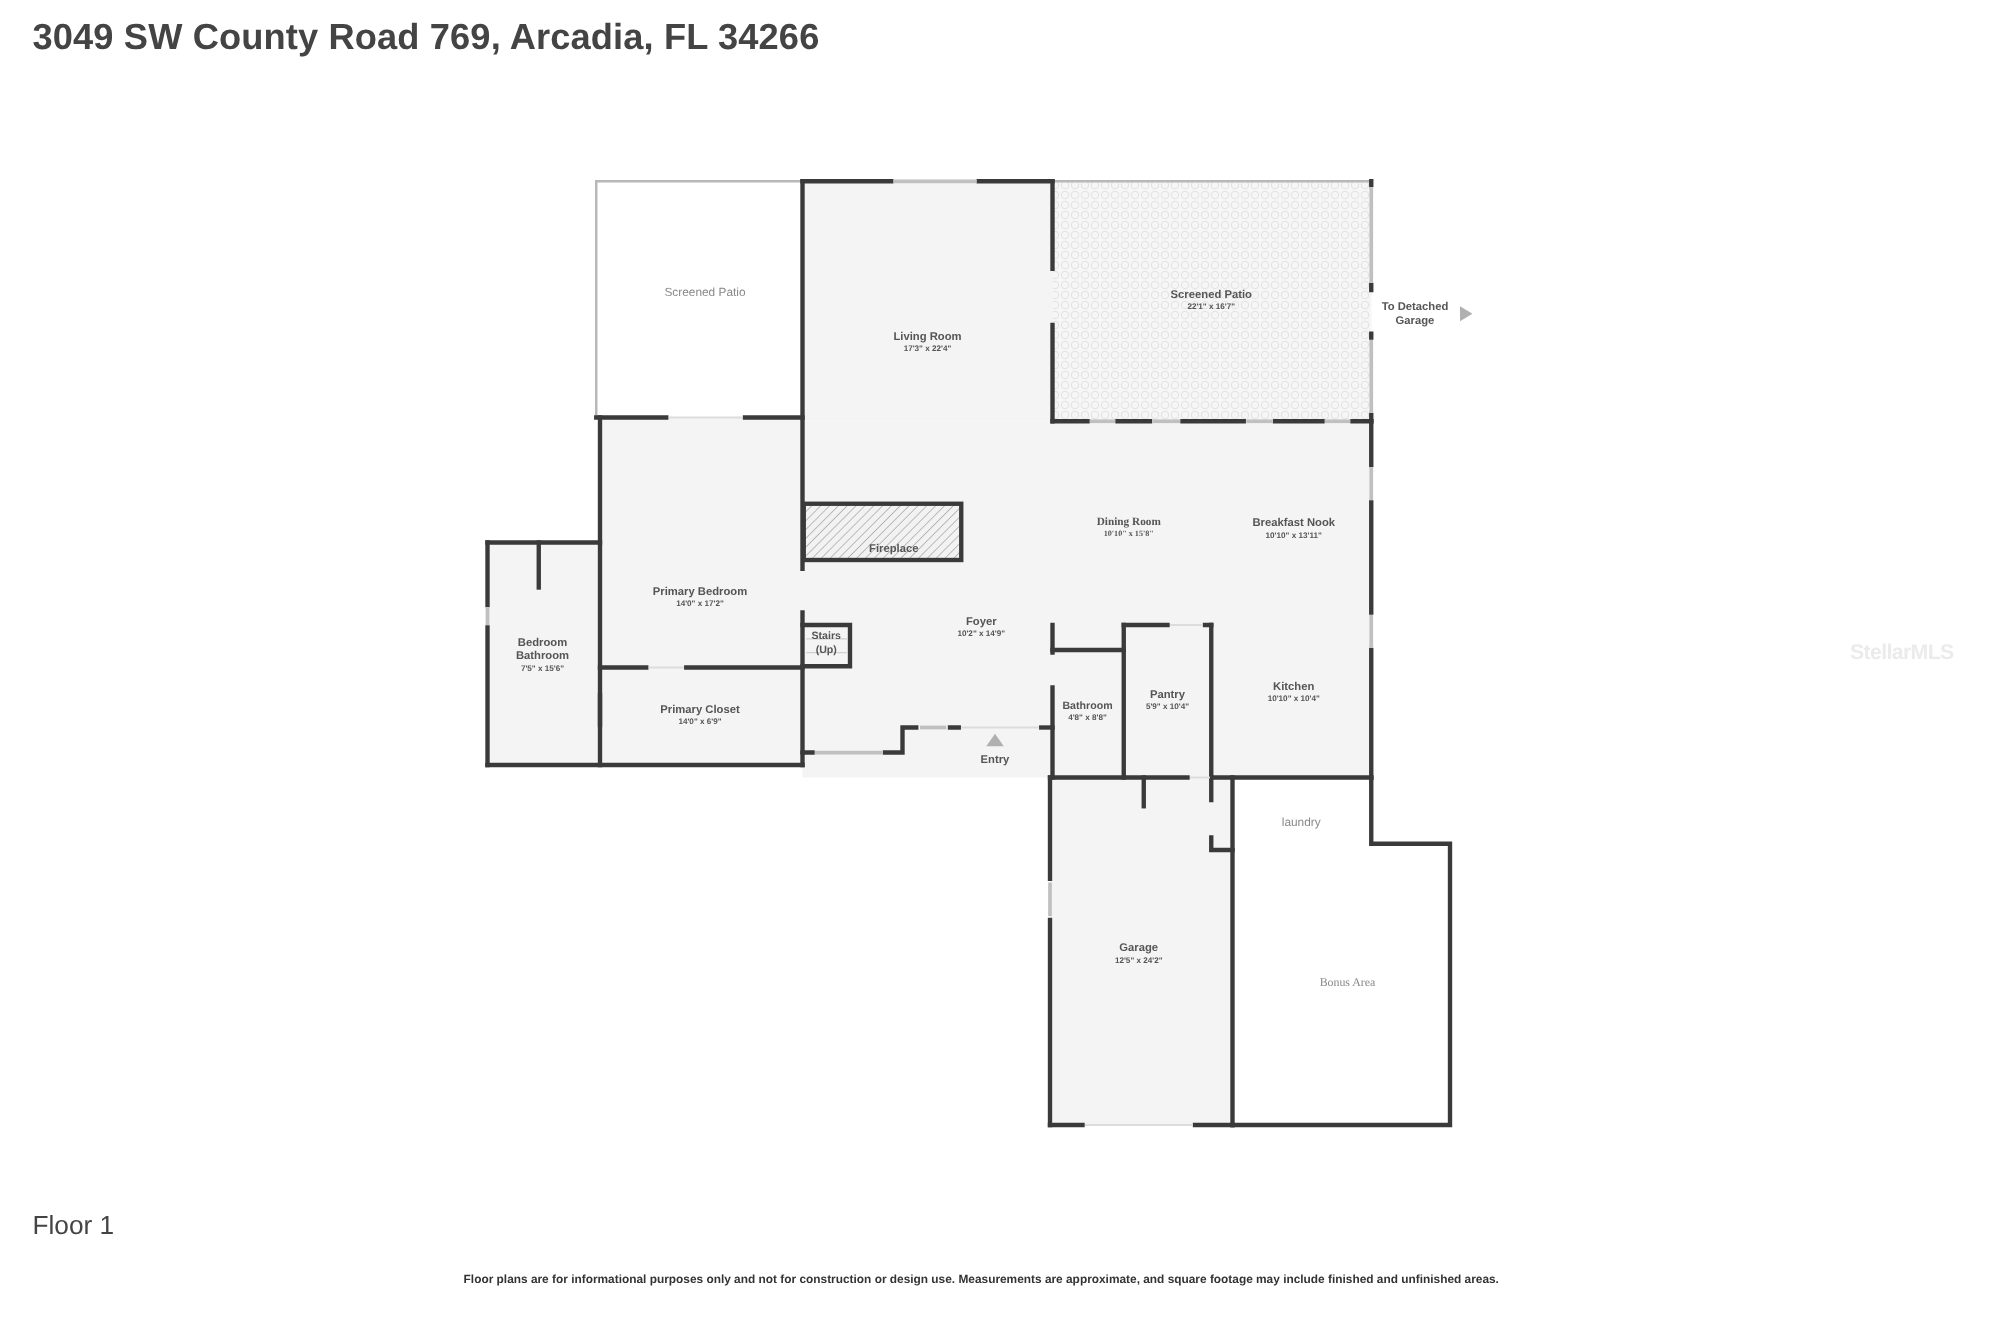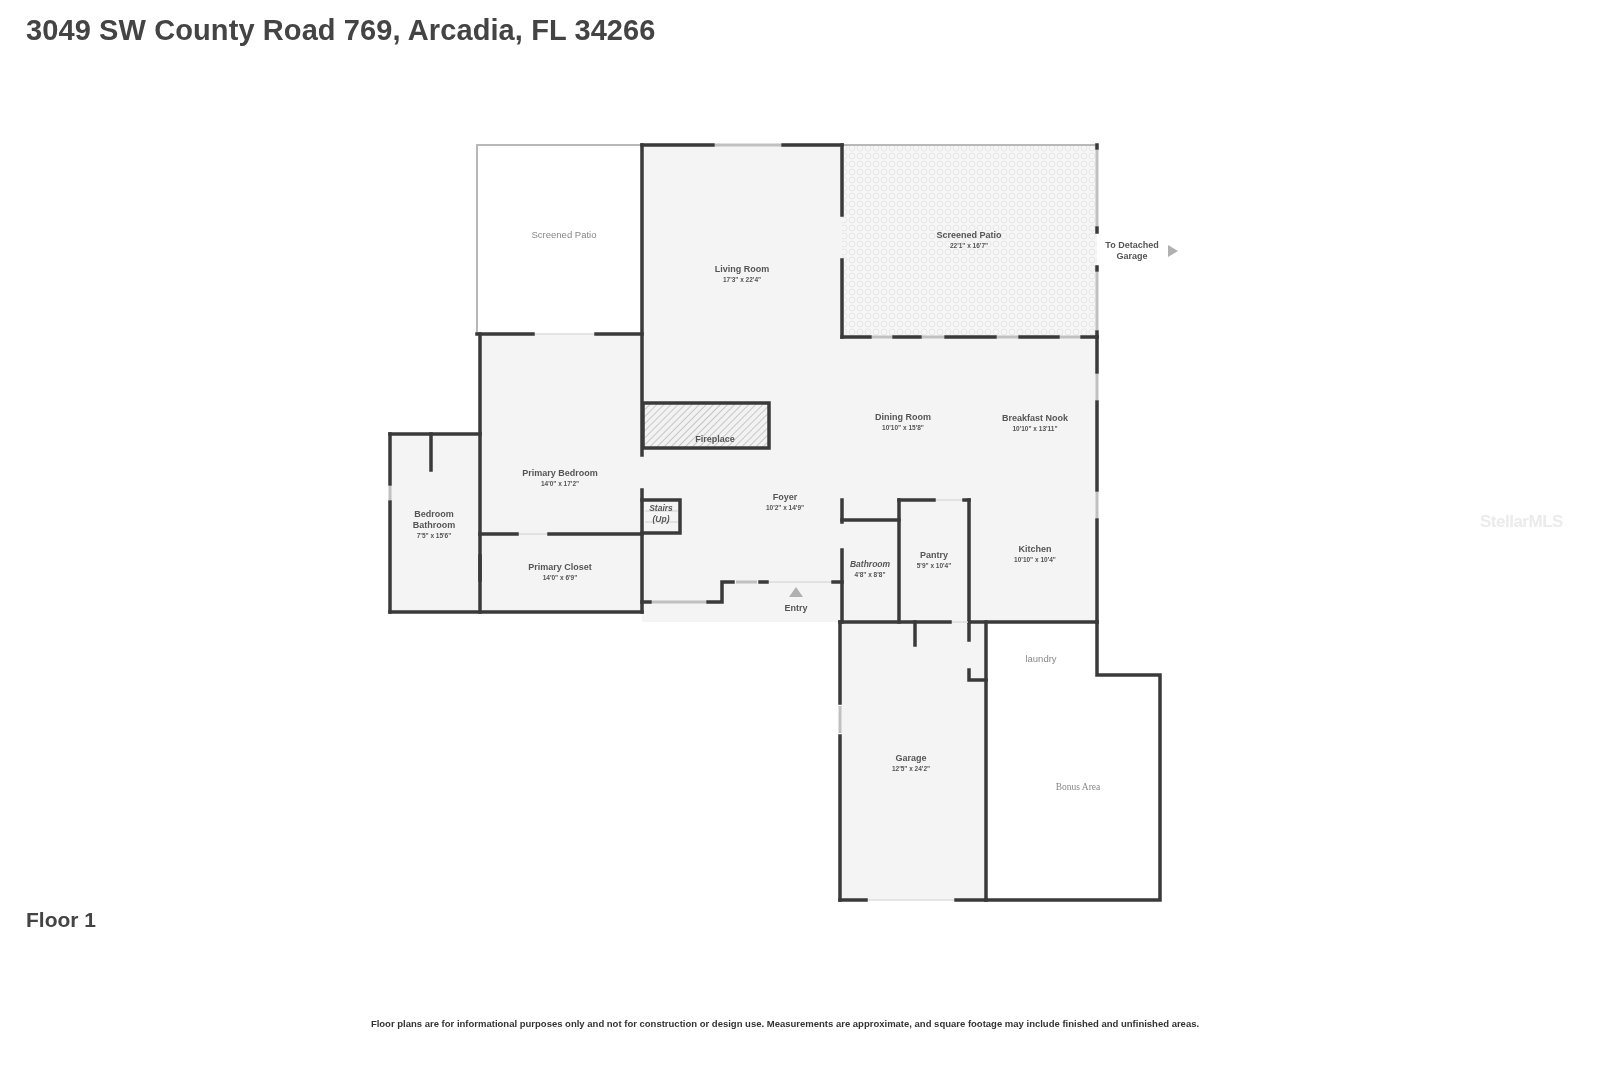--- a/index.html
+++ b/index.html
@@ -1,26 +1,26 @@
 <!DOCTYPE html>
 <html><head>
 <meta charset="utf-8">
 <style>
   html, body { margin:0; padding:0; background:#ffffff; }
   body { width:1600px; height:1066px; position:relative; overflow:hidden; font-family:"Liberation Sans", "DejaVu Sans", sans-serif; color:#4a4a4a; }
   .title { position:absolute; left:26px; top:14px; font-size:29px; font-weight:bold; color:#444; letter-spacing:0.1px; }
-  .floor-label { position:absolute; left:26px; top:908px; font-size:21px; font-weight:bold; color:#444; }
+  .floor-label { position:absolute; left:26px; top:969px; font-size:21px; font-weight:normal; color:#444; }
   .footer { position:absolute; left:0; width:1570px; top:1018px; text-align:center; font-size:9.5px; font-weight:bold; color:#333; }
   .watermark { position:absolute; left:1480px; top:512px; font-size:17px; color:#ebebeb; font-weight:bold; letter-spacing:-0.5px; }
   svg.plan { position:absolute; left:0; top:0; }
   .lbl { position:absolute; transform:translate(-50%, -50%); text-align:center; white-space:nowrap; }
   .lbl .nm { font-size:9px; font-weight:bold; color:#555; line-height:11px; }
   .lbl .dim { font-size:6.5px; font-weight:bold; color:#555; line-height:9px; }
   .lbl.light .nm { font-weight:normal; color:#888; font-size:9.5px; }
-  .lbl.small .nm { font-size:8.5px;font-style:italic; }
+  .lbl.small .nm { font-size:8.5px; }
 </style>
 </head>
 <body>
 
 <div class="title">3049 SW County Road 769, Arcadia, FL 34266</div>
 
 <svg class="plan" width="1600" height="1066" viewBox="0 0 1600 1066">
   <defs>
     <pattern id="hatch" width="5" height="5" patternUnits="userSpaceOnUse" patternTransform="rotate(45)">
       <rect width="5" height="5" fill="#f2f2f2"></rect>
@@ -152,21 +152,21 @@
 
 <div class="lbl" style="left:560px; top:433px;margin-top:45px;">
   <div class="nm">Primary Bedroom</div>
   <div class="dim">14'0" x 17'2"</div>
 </div>
 
 <div class="lbl" style="left:715px; top:426px;margin-top:13px;">
   <div class="nm">Fireplace</div>
 </div>
 
-<div class="lbl" style="left:903px; top:422px;">
+<div class="lbl" style="left:903px; top:422px;font-family:Liberation Serif, serif;">
   <div class="nm">Dining Room</div>
   <div class="dim">10'10" x 15'8"</div>
 </div>
 
 <div class="lbl" style="left:1035px; top:423px;">
   <div class="nm">Breakfast Nook</div>
   <div class="dim">10'10" x 13'11"</div>
 </div>
 
 <div class="lbl" style="left:434px; top:524px;">

